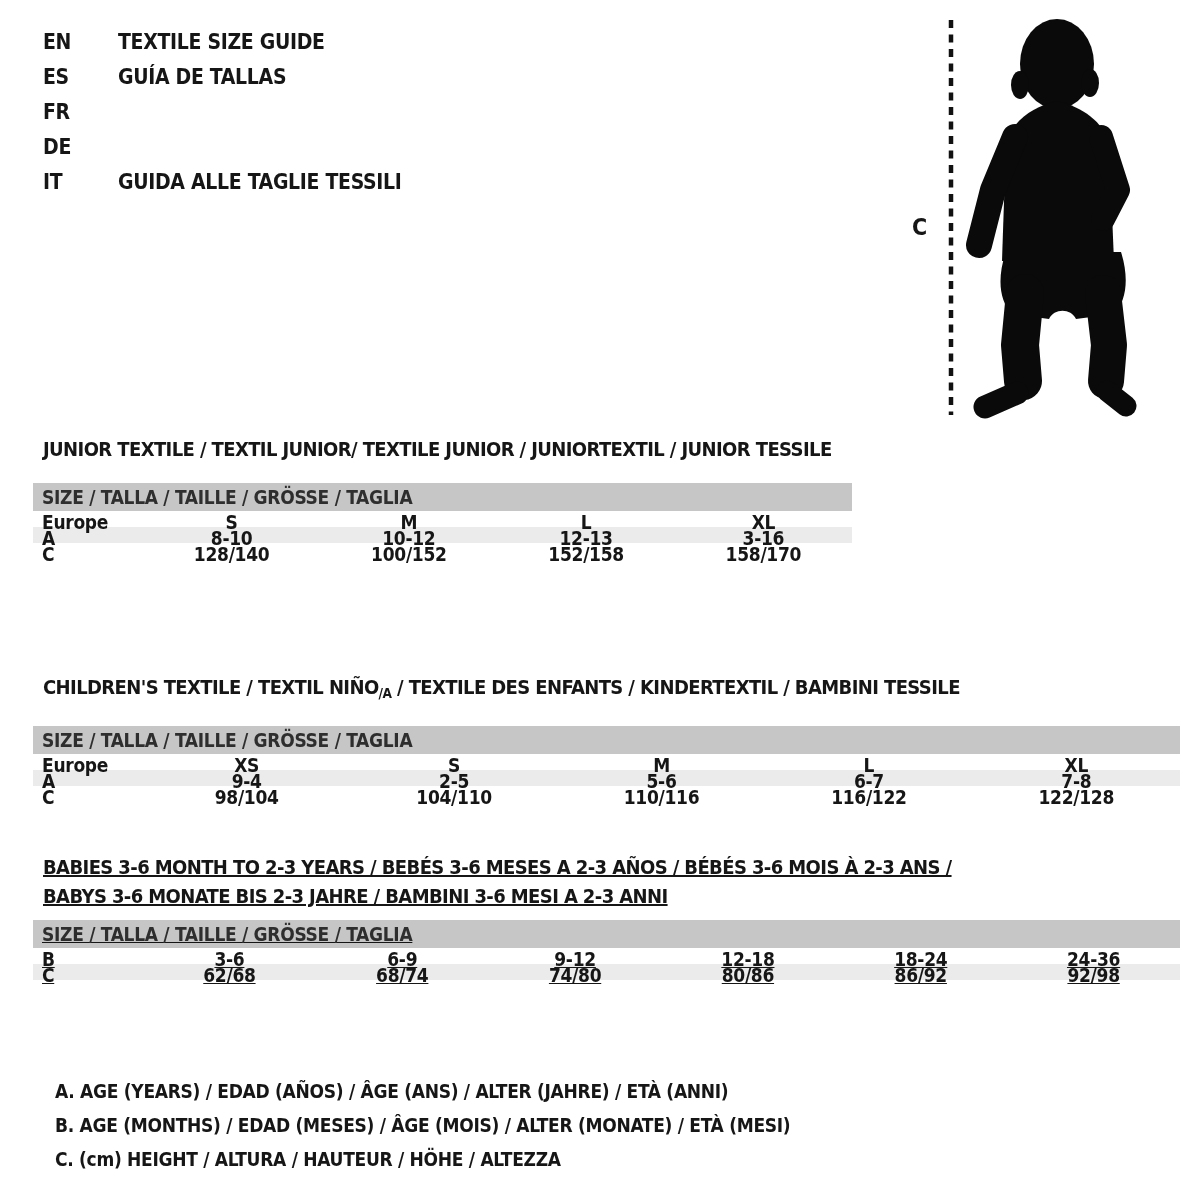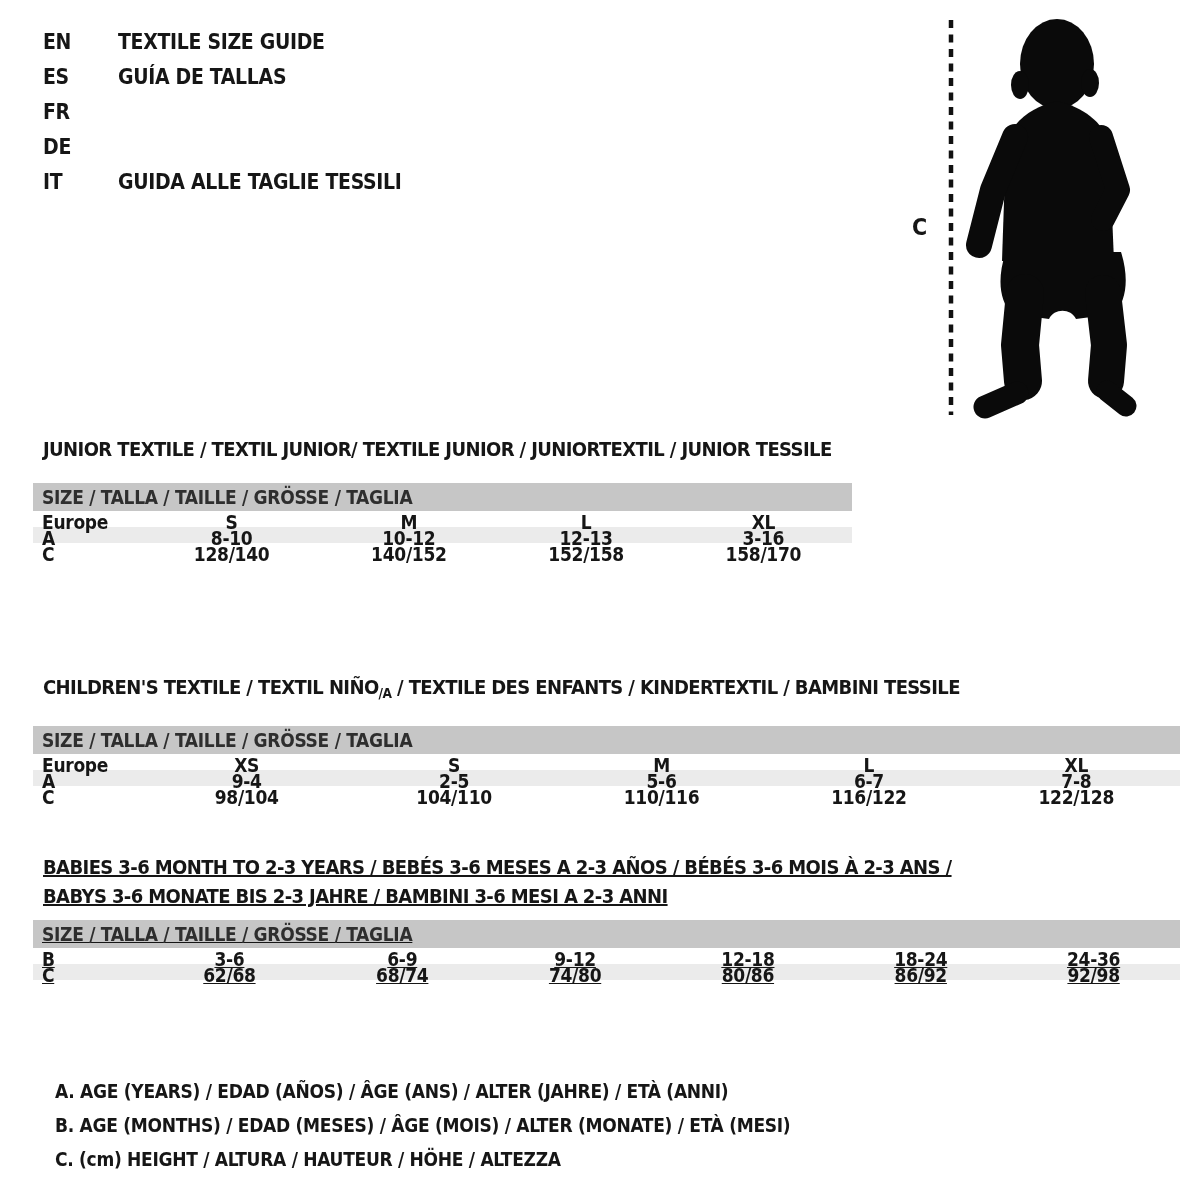--- a/index.html
+++ b/index.html
@@ -110,21 +110,21 @@
       <div class="trow shaded">
         <div class="cell label">A</div>
         <div class="cell">8-10</div>
         <div class="cell">10-12</div>
         <div class="cell">12-13</div>
         <div class="cell">3-16</div>
       </div>
       <div class="trow">
         <div class="cell label">C</div>
         <div class="cell">128/140</div>
-        <div class="cell">140/152</div>
+        <div class="cell">100/152</div>
         <div class="cell">152/158</div>
         <div class="cell">158/170</div>
       </div>
     </div>
 </div>
 
 <div class="section cols-5" id="sec-children">
   <div class="stitle"><span>CHILDREN'S TEXTILE / TEXTIL NIÑO</span><span class="sub">/A</span><span> / TEXTILE DES ENFANTS / KINDERTEXTIL / BAMBINI TESSILE</span></div>
   <div class="size-bar">SIZE / TALLA / TAILLE / GRÖSSE / TAGLIA</div>
   <div class="rows">

